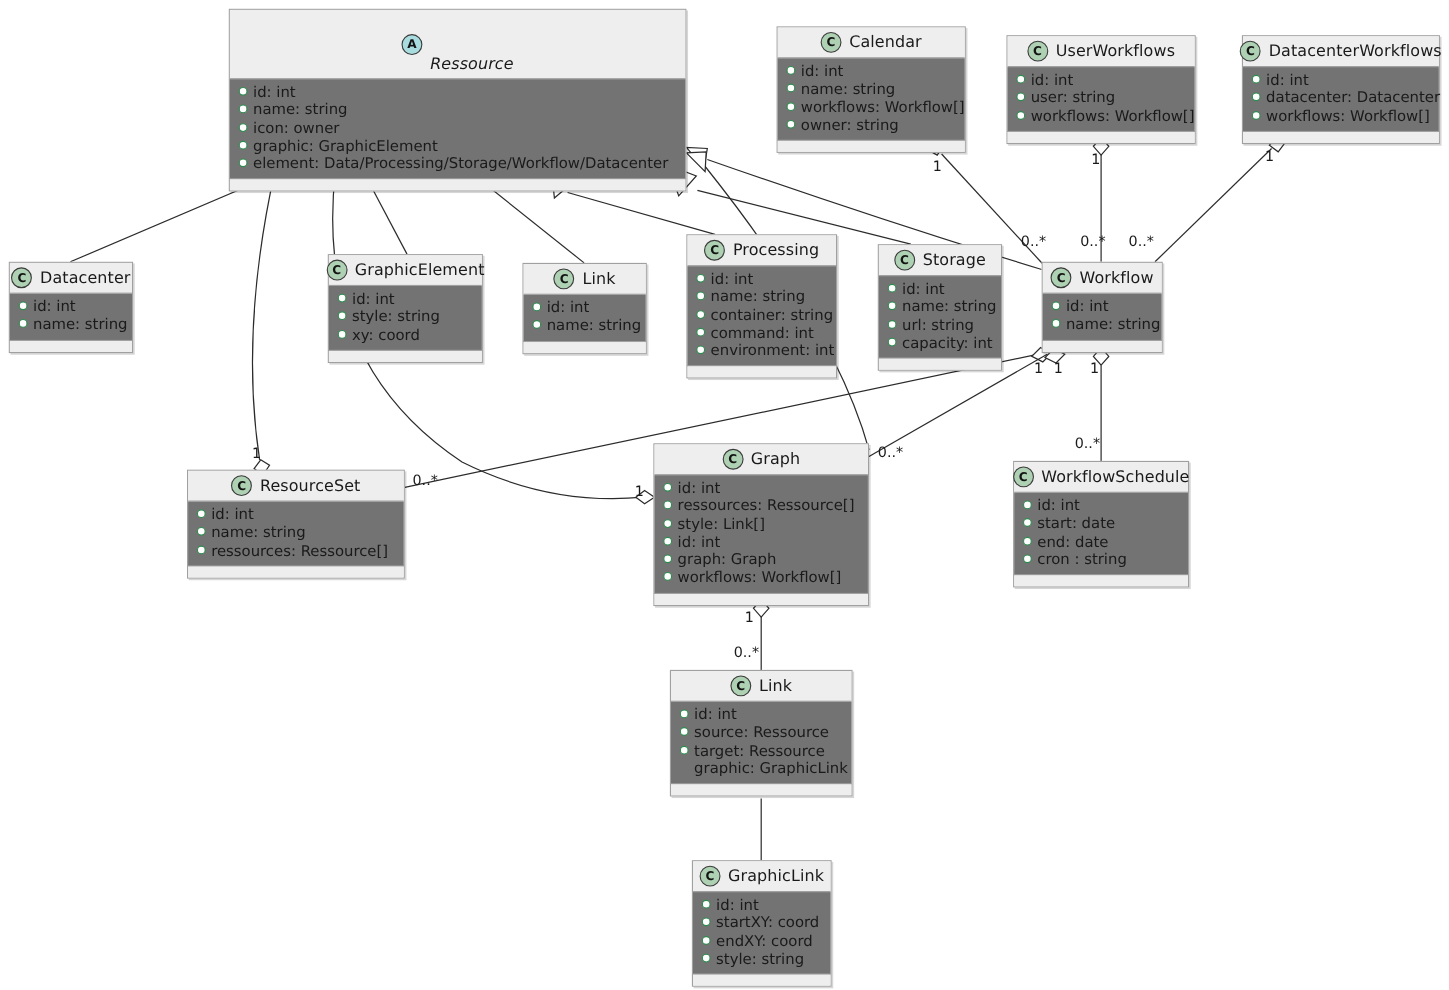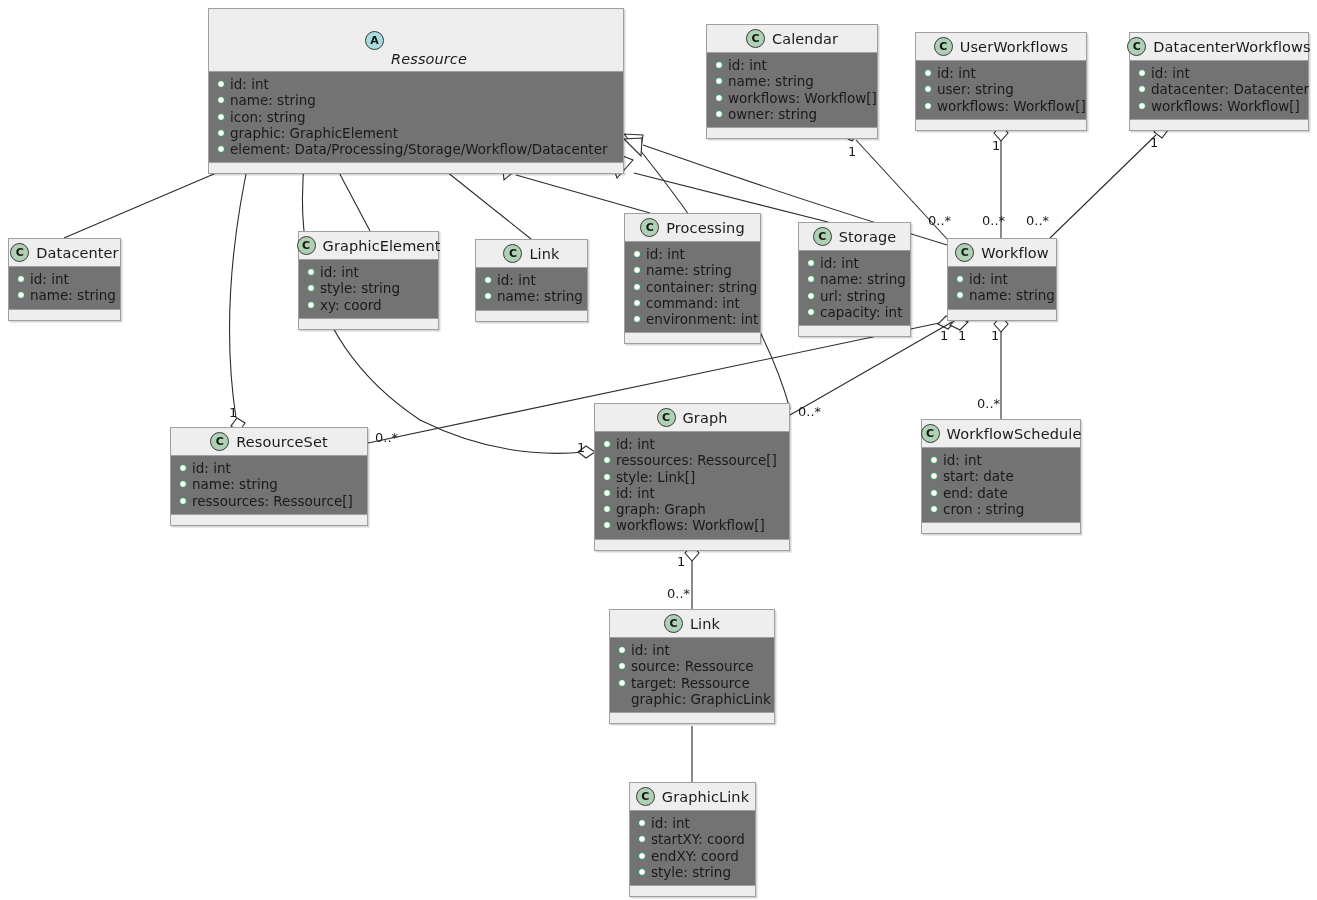--- a/index.html
+++ b/index.html
@@ -207,21 +207,21 @@
           <div class="attr">
             <span class="attr-dot"></span>
             <span>id: int</span>
           </div>
           <div class="attr">
             <span class="attr-dot"></span>
             <span>name: string</span>
           </div>
           <div class="attr">
             <span class="attr-dot"></span>
-            <span>icon: string</span>
+            <span>icon: owner</span>
           </div>
           <div class="attr">
             <span class="attr-dot"></span>
             <span>graphic: GraphicElement</span>
           </div>
           <div class="attr">
             <span class="attr-dot"></span>
             <span>element: Data/Processing/Storage/Workflow/Datacenter</span>
           </div>
         </div>

